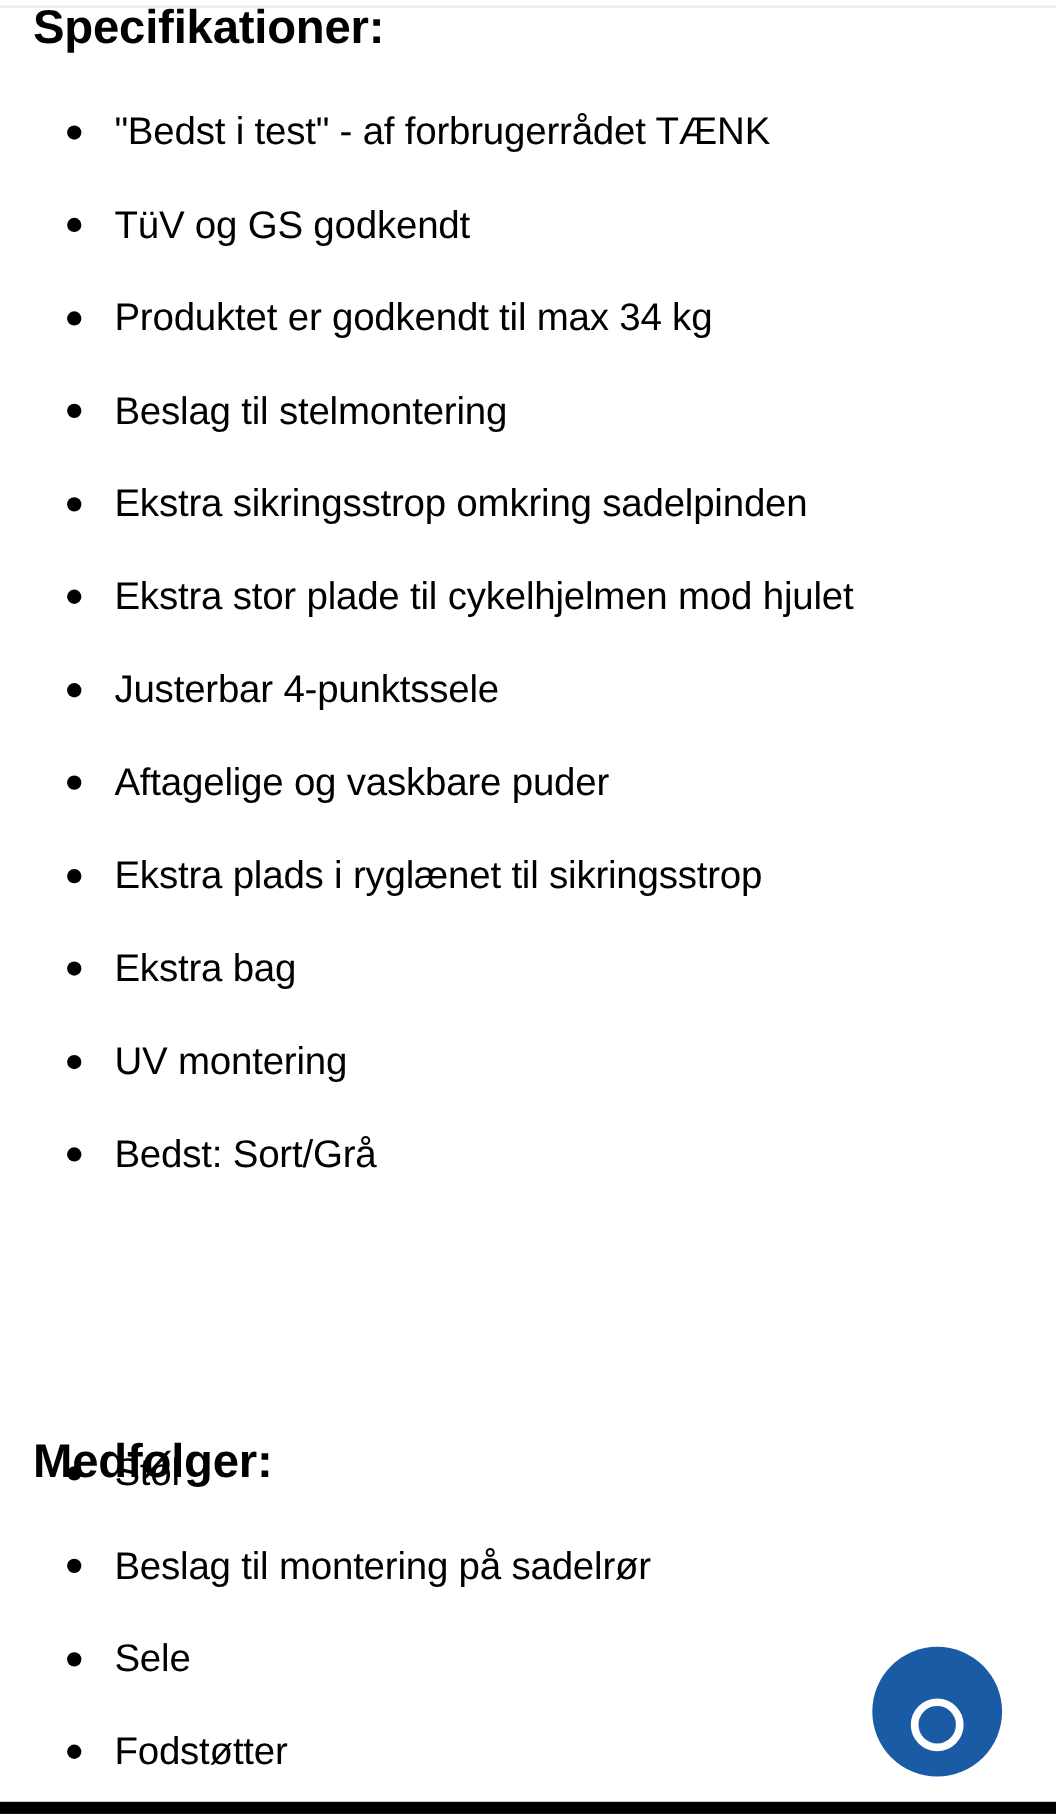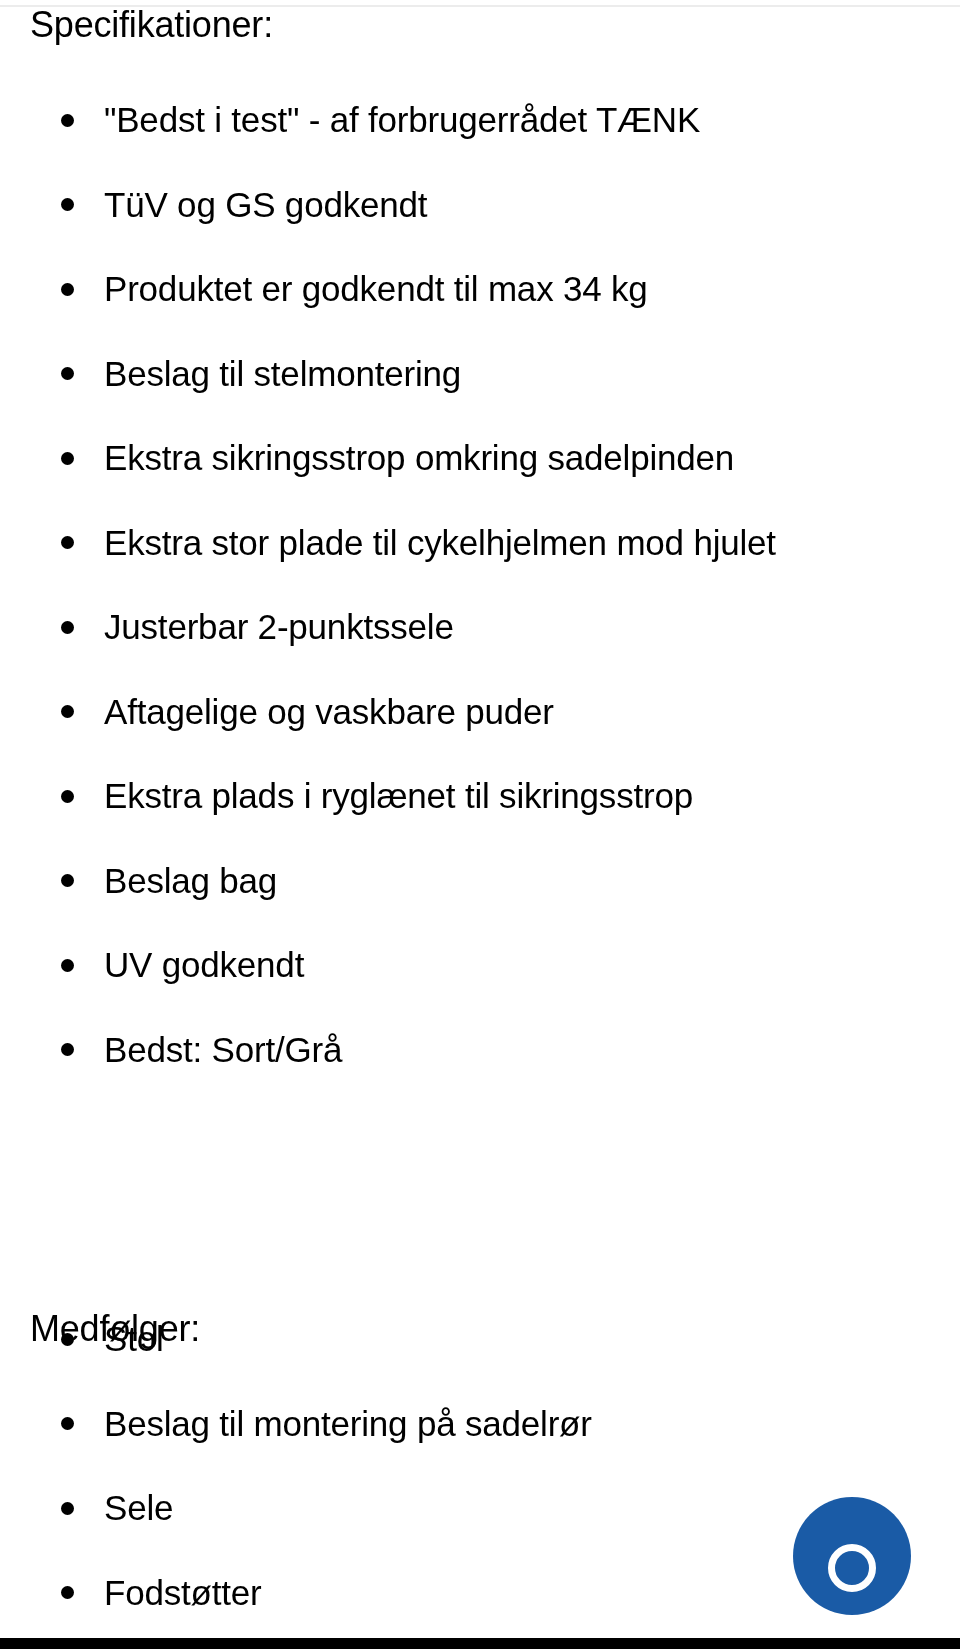--- a/index.html
+++ b/index.html
@@ -9,21 +9,21 @@
       font-family: "Liberation Sans", "DejaVu Sans", sans-serif;
       color: #000000;
       position: relative;
     }
     .top-rule {
       position: absolute; left: 0; top: 5px; width: 960px; height: 2px;
       background: #ececec;
     }
     .section-heading {
       position: absolute; left: 30px;
-      font-weight: normal; font-size: 36px; line-height: 42px;
+      font-weight: bold; font-size: 43px; line-height: 42px;
       letter-spacing: -0.2px;
       text-align: center;
     }
     .bullet-list { position: absolute; left: 0; list-style: none; }
     .bullet-item {
       position: relative; height: 84.5px;
       display: flex; align-items: center;
     }
     .bullet-dot {
       position: absolute; left: 61px; width: 13px; height: 13px;
@@ -76,37 +76,37 @@
   <li class="bullet-item">
       <span class="bullet-dot"></span>
       <span class="bullet-text">Ekstra sikringsstrop omkring sadelpinden</span>
     </li>
   <li class="bullet-item">
       <span class="bullet-dot"></span>
       <span class="bullet-text">Ekstra stor plade til cykelhjelmen mod hjulet</span>
     </li>
   <li class="bullet-item">
       <span class="bullet-dot"></span>
-      <span class="bullet-text">Justerbar 2-punktssele</span>
+      <span class="bullet-text">Justerbar 4-punktssele</span>
     </li>
   <li class="bullet-item">
       <span class="bullet-dot"></span>
       <span class="bullet-text">Aftagelige og vaskbare puder</span>
     </li>
   <li class="bullet-item">
       <span class="bullet-dot"></span>
       <span class="bullet-text">Ekstra plads i ryglænet til sikringsstrop</span>
     </li>
   <li class="bullet-item">
       <span class="bullet-dot"></span>
-      <span class="bullet-text">Beslag bag</span>
+      <span class="bullet-text">Ekstra bag</span>
     </li>
   <li class="bullet-item">
       <span class="bullet-dot"></span>
-      <span class="bullet-text">UV godkendt</span>
+      <span class="bullet-text">UV montering</span>
     </li>
   <li class="bullet-item">
       <span class="bullet-dot"></span>
       <span class="bullet-text">Bedst: Sort/Grå</span>
     </li>
 </ul>
 
 <h2 class="section-heading" style="top:1308px;">Medfølger:</h2>
 
 <ul class="bullet-list" style="top:1297px;">

